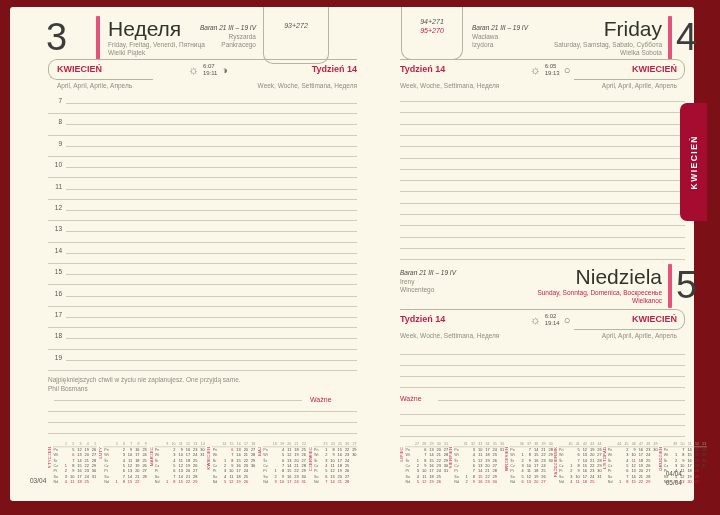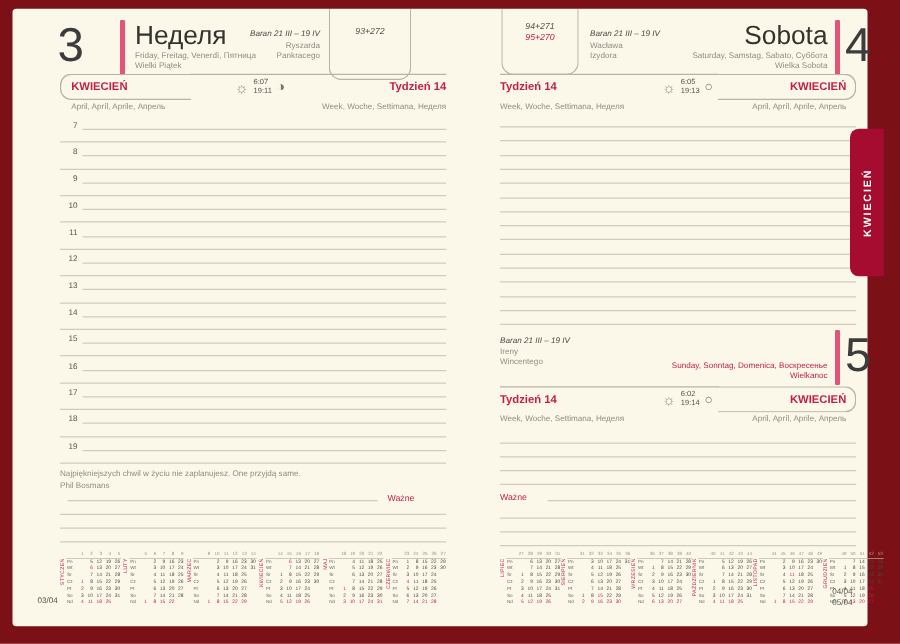--- a/index.html
+++ b/index.html
@@ -594,21 +594,21 @@
   <div class="abs footer-ref" style="left:20px;top:470px">03/04</div>
 
   <div class="abs doy-box" style="left:391px;top:0;width:60px;height:42px;padding-top:10px">
     <span>94+271</span><br>
     <span class="red">95+270</span>
   </div>
   <div class="abs t65 dark italic" style="left:462px;top:17px">Baran 21 III – 19 IV</div>
   <div class="abs t65 gray" style="left:462px;top:26px">Wacława</div>
   <div class="abs t65 gray" style="left:462px;top:34px">Izydora</div>
 
-  <div class="abs day-name right-al" style="left:452px;top:11px;width:200px">Sobota</div>
+  <div class="abs day-name right-al" style="left:452px;top:11px;width:200px">Friday</div>
   <div class="abs t65 gray right-al" style="left:452px;top:34px;width:200px">Saturday, Samstag, Sabato, Суббота</div>
   <div class="abs t65 gray right-al" style="left:452px;top:42px;width:200px">Wielka Sobota</div>
   <div class="abs day-bar" style="left:658px;top:9px"></div>
   <div class="abs big-num" style="left:666px;top:9px">4</div>
 
   <div class="abs" style="left:390px;top:52px;width:285px;height:30px">
     <div class="band-tab rtab" style="width:110px"></div>
     <div class="band-topline" style="left:0;right:110px"></div>
     <div class="abs t9 red" style="left:0;top:5px">Tydzień 14</div>
     <div class="abs t65 gray" style="left:0;top:23px">Week, Woche, Settimana, Неделя</div>
@@ -639,20 +639,21 @@
       <div class="rule" style="top: 218.3px;"></div>
       <div class="rule" style="top: 229.6px;"></div>
       <div class="rule" style="top: 240.9px;"></div>
       <div class="rule" style="top: 252.2px;"></div>
     </div>
 
   <div class="abs t65 dark italic" style="left:390px;top:262px">Baran 21 III – 19 IV</div>
   <div class="abs t65 gray" style="left:390px;top:271px">Ireny</div>
   <div class="abs t65 gray" style="left:390px;top:279px">Wincentego</div>
 
+  <div class="abs day-name red right-al" style="left:452px;top:259px;width:200px">Niedziela</div>
   <div class="abs t65 red right-al" style="left:452px;top:282px;width:200px">Sunday, Sonntag, Domenica, Воскресенье</div>
   <div class="abs t65 red right-al" style="left:452px;top:290px;width:200px">Wielkanoc</div>
   <div class="abs day-bar" style="left:658px;top:257px"></div>
   <div class="abs big-num red" style="left:666px;top:257px">5</div>
 
   <div class="abs" style="left:390px;top:302px;width:285px;height:30px">
     <div class="band-tab rtab" style="width:110px"></div>
     <div class="band-topline" style="left:0;right:110px"></div>
     <div class="abs t9 red" style="left:0;top:5px">Tydzień 14</div>
     <div class="abs t65 gray" style="left:0;top:23px">Week, Woche, Settimana, Неделя</div>

